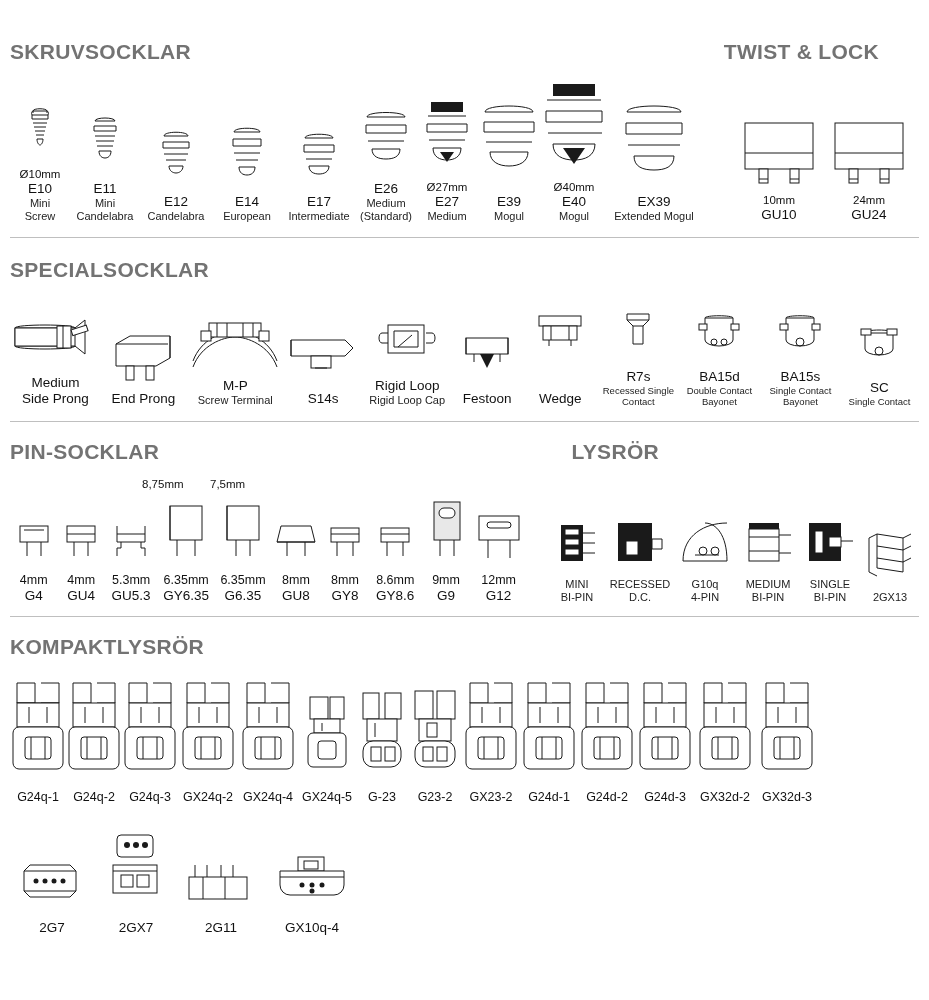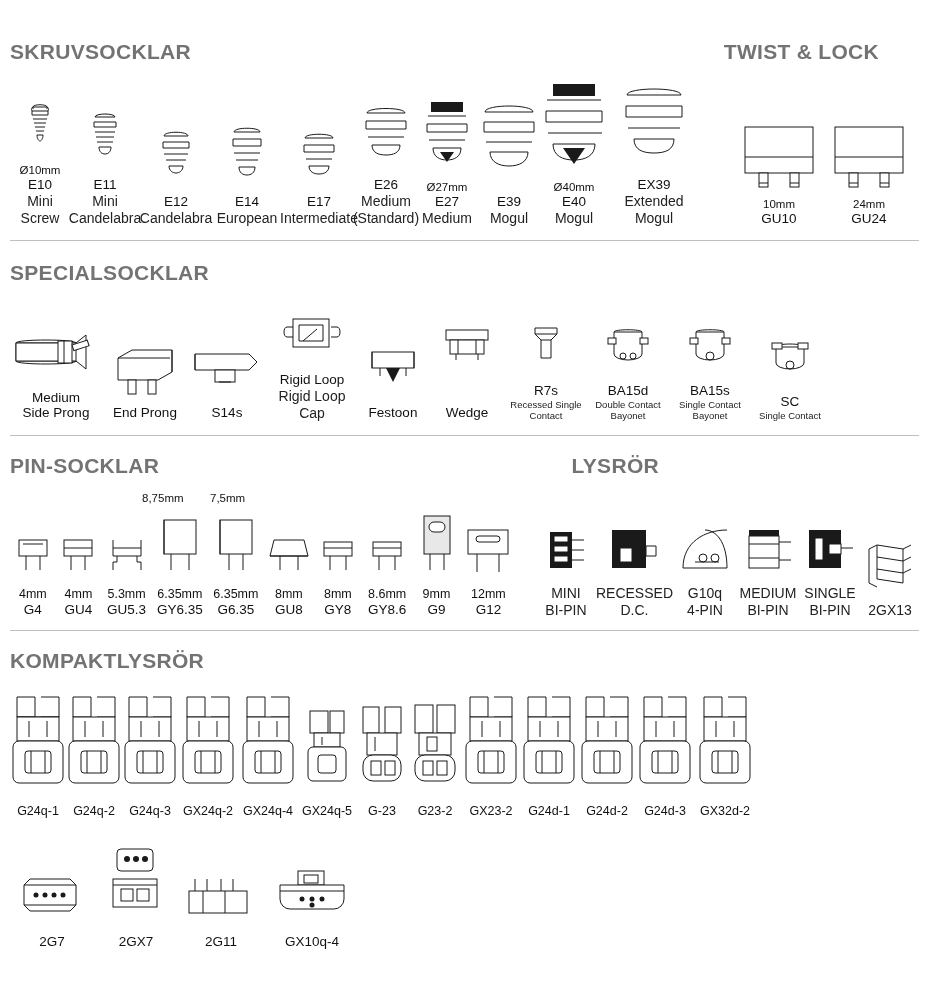--- a/index.html
+++ b/index.html
@@ -38,21 +38,21 @@
     display: flex;
     align-items: flex-end;
     justify-content: center;
   }
   .lbl {
     font-size: 12.5px;
     line-height: 1.18;
     color: #111;
   }
   .lbl.big { font-size: 13.5px; }
-  .lbl.sm { font-size: 14px; color: #222; }
+  .lbl.sm { font-size: 11px; color: #222; }
   .lbl.xs { font-size: 9.5px; color: #222; }
   .dim {
     font-size: 11.5px;
     color: #111;
     margin-bottom: 1px;
   }
   .caption-wrap { margin-top: 3px; }
 
   svg { display: block; }
   .ln { fill: none; stroke: #1a1a1a; stroke-width: 1; }
@@ -314,20 +314,36 @@
             <path class="ln" d="M12 18h52M66 10v22"></path>
             <rect class="wh" x="22" y="40" width="8" height="14"></rect>
             <rect class="wh" x="42" y="40" width="8" height="14"></rect>
           </svg>
         </div>
         <div class="caption-wrap">
           <div class="lbl big">End Prong</div>
         </div>
       </div>
 
+      <div class="item" style="width:100px;">
+        <div class="art">
+          <svg width="96" height="62" viewBox="0 0 96 62">
+            <path class="ln" d="M6 48c8-22 30-30 42-30s34 8 42 30"></path>
+            <path class="ln" d="M6 54c8-22 30-30 42-30s34 8 42 30"></path>
+            <rect class="wh" x="22" y="10" width="52" height="14"></rect>
+            <path class="ln" d="M30 10v14M40 10v14M56 10v14M66 10v14"></path>
+            <rect class="wh" x="14" y="18" width="10" height="10"></rect>
+            <rect class="wh" x="72" y="18" width="10" height="10"></rect>
+          </svg>
+        </div>
+        <div class="caption-wrap">
+          <div class="lbl big">M-P</div>
+          <div class="lbl sm">Screw Terminal</div>
+        </div>
+      </div>
 
       <div class="item" style="width:78px;">
         <div class="art">
           <svg width="72" height="62" viewBox="0 0 72 62">
             <path class="wh" d="M4 14h54l8 8-8 8H4z"></path>
             <path class="ln" d="M4 14v16"></path>
             <rect class="wh" x="24" y="30" width="20" height="12"></rect>
             <path class="ln" d="M28 42h12"></path>
           </svg>
         </div>
@@ -911,20 +927,35 @@
             <rect class="wh" x="2" y="50" width="50" height="42" rx="6" stroke-width="1.8"></rect>
             <rect class="wh" x="14" y="60" width="26" height="22" rx="3"></rect>
             <path class="ln" d="M20 60v22M34 60v22"></path>
           </svg>
         </div>
         <div class="caption-wrap">
             <div class="lbl">GX32d-2</div>
           </div>
       </div>
 
+      <div class="item" style="width:62px;">
+        <div class="art">
+          <svg width="54" height="110" viewBox="0 0 54 110">
+            <path class="ln" d="M6 6h18v20H6zM30 6h18v20H30" stroke-width="1.6"></path>
+            <rect class="wh" x="6" y="26" width="42" height="24" stroke-width="1.6"></rect>
+            <path class="ln" d="M18 30v16M36 30v16"></path>
+            <rect class="wh" x="2" y="50" width="50" height="42" rx="6" stroke-width="1.8"></rect>
+            <rect class="wh" x="14" y="60" width="26" height="22" rx="3"></rect>
+            <path class="ln" d="M20 60v22M34 60v22"></path>
+          </svg>
+        </div>
+        <div class="caption-wrap">
+            <div class="lbl">GX32d-3</div>
+          </div>
+      </div>
     </div>
 
     <div class="flexrow" style="margin-top:26px;">
       <div class="item" style="width:84px;">
         <div class="art">
           <svg width="76" height="66" viewBox="0 0 76 66">
             <path class="wh" d="M10 20h52v20H10z"></path>
             <path class="ln" d="M10 20l6-6h40l6 6M10 40l6 6h40l6-6"></path>
             <circle class="fl" cx="22" cy="30" r="2.5"></circle>
             <circle class="fl" cx="31" cy="30" r="2.5"></circle>

